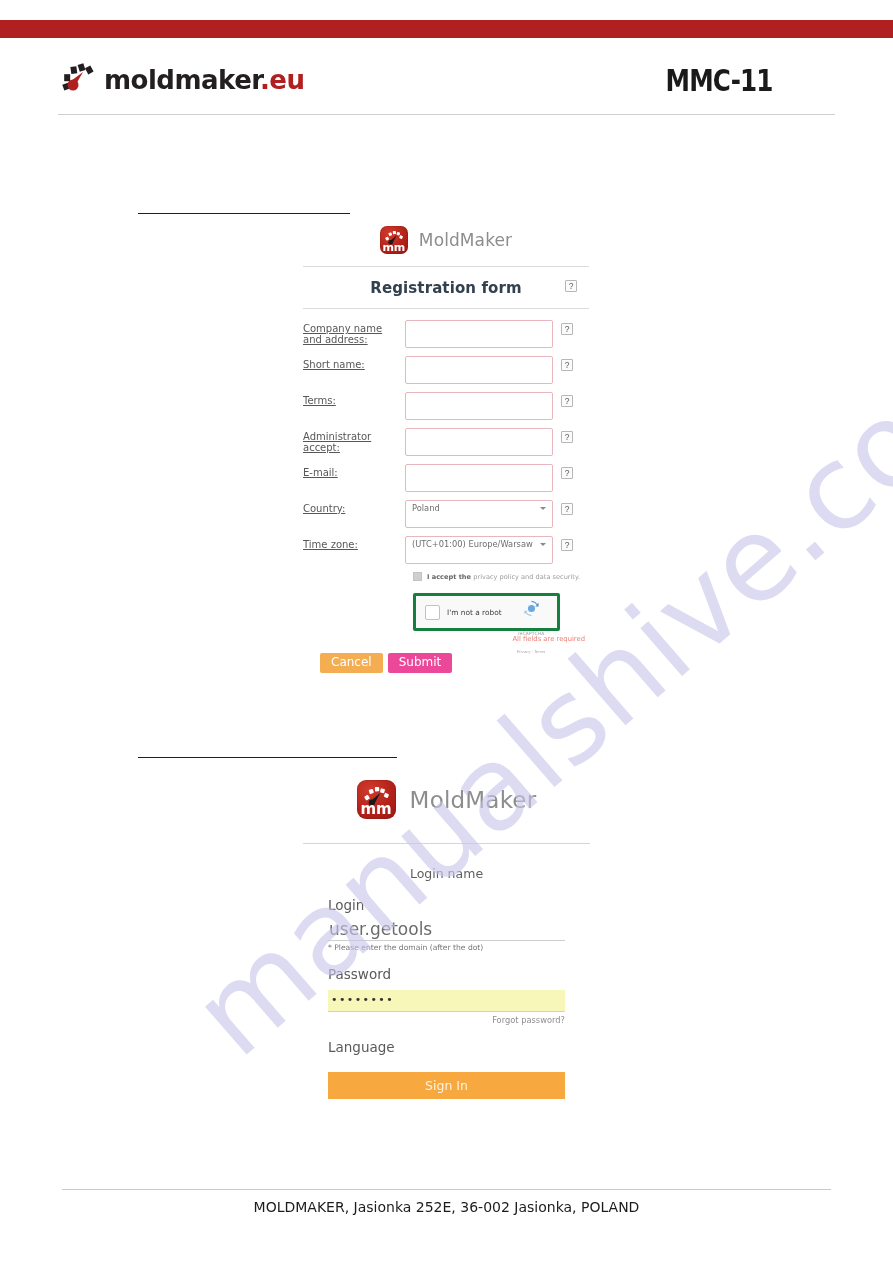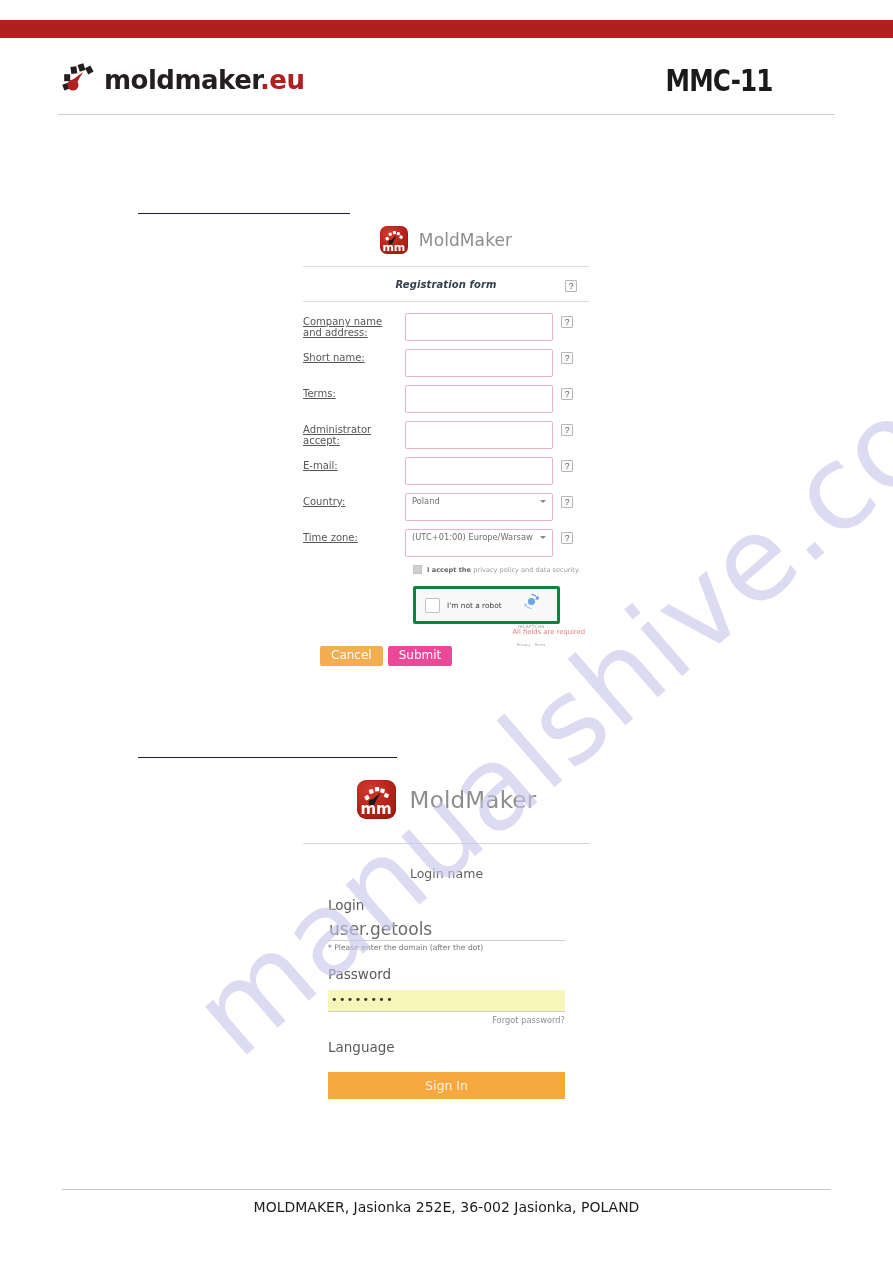--- a/index.html
+++ b/index.html
@@ -142,25 +142,24 @@
   .card-title-row {
     display: flex;
     align-items: center;
     justify-content: center;
     position: relative;
     padding: 12px 0 11px 0;
     border-bottom: 1px solid #dcdcdc;
   }
   .card-title {
     font-family: "DejaVu Sans", sans-serif;
-    font-size: 10px;
+    font-size: 15px;
     font-weight: 700;
     color: #33404d;
     letter-spacing: .1px;
-    font-style: italic;
   }
   .help-btn {
     width: 12px; height: 12px;
     border: 1px solid #b7b7b7;
     background: #fbfbfb;
     color: #5a5a5a;
     font-size: 8.5px;
     font-family: "Liberation Sans", sans-serif;
     line-height: 10px;
     text-align: center;

